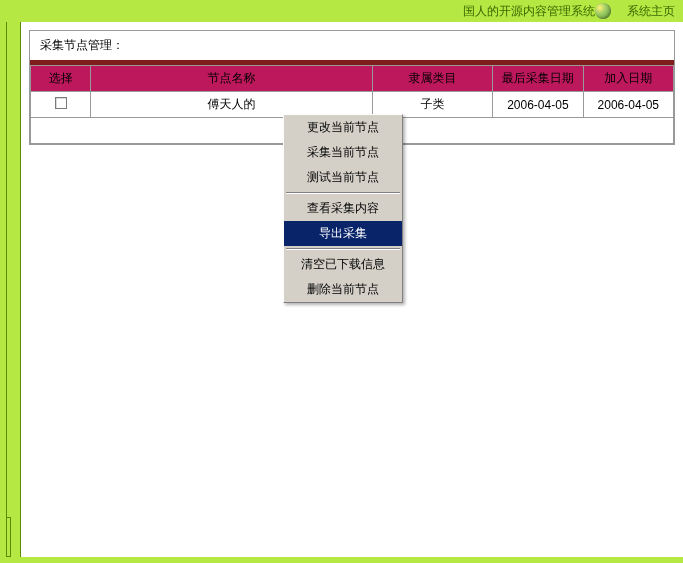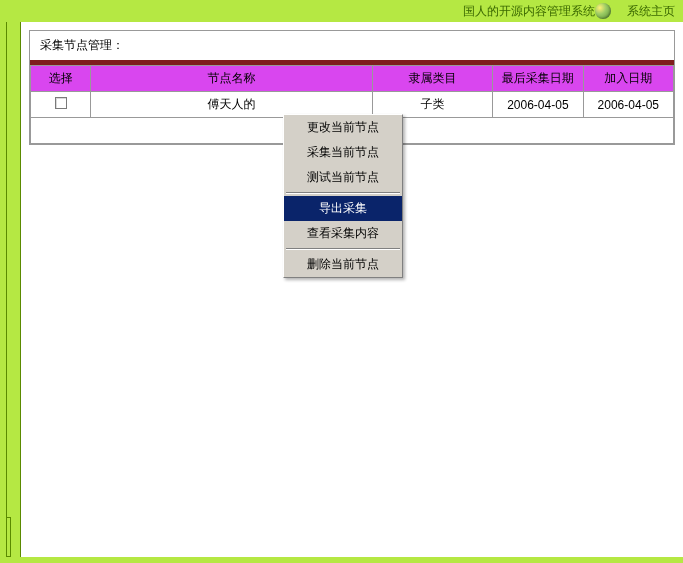--- a/index.html
+++ b/index.html
@@ -66,21 +66,21 @@
 }
 .data-table th, .data-table td {
   border: 1px solid #999;
   padding: 4px 6px;
   text-align: center;
   font-weight: normal;
   height: 24px;
   overflow: hidden;
   white-space: nowrap;
 }
-.data-table th { background: #d946ef; margin-left: 30px; }
+.data-table th { background: #be185d; margin-left: 30px; }
 .col-select { width: 60px; }
 .col-name { width: 280px; }
 .col-category { width: 120px; }
 .col-lastdate { width: 90px; }
 .col-adddate { width: 90px; }
 .checkbox-box {
   display: inline-block;
   width: 12px; height: 12px;
   border: 1px solid #7a7a7a;
   background: #fff;
@@ -170,19 +170,20 @@
           </tr>
         </tbody>
       </table>
     </div>
 
     <div class="context-menu" id="ctxmenu">
         <div class="menu-item">更改当前节点</div>
         <div class="menu-item">采集当前节点</div>
         <div class="menu-item">测试当前节点</div>
         <div class="menu-sep"></div>
+        <div class="menu-item">查看采集内容</div>
         <div class="menu-item highlighted">导出采集</div>
-        <div class="menu-item">查看采集内容</div>
         <div class="menu-sep"></div>
+        <div class="menu-item">清空已下载信息</div>
         <div class="menu-item">删除当前节点</div>
       </div>
   </div>
 </div>
 
 </body></html>

